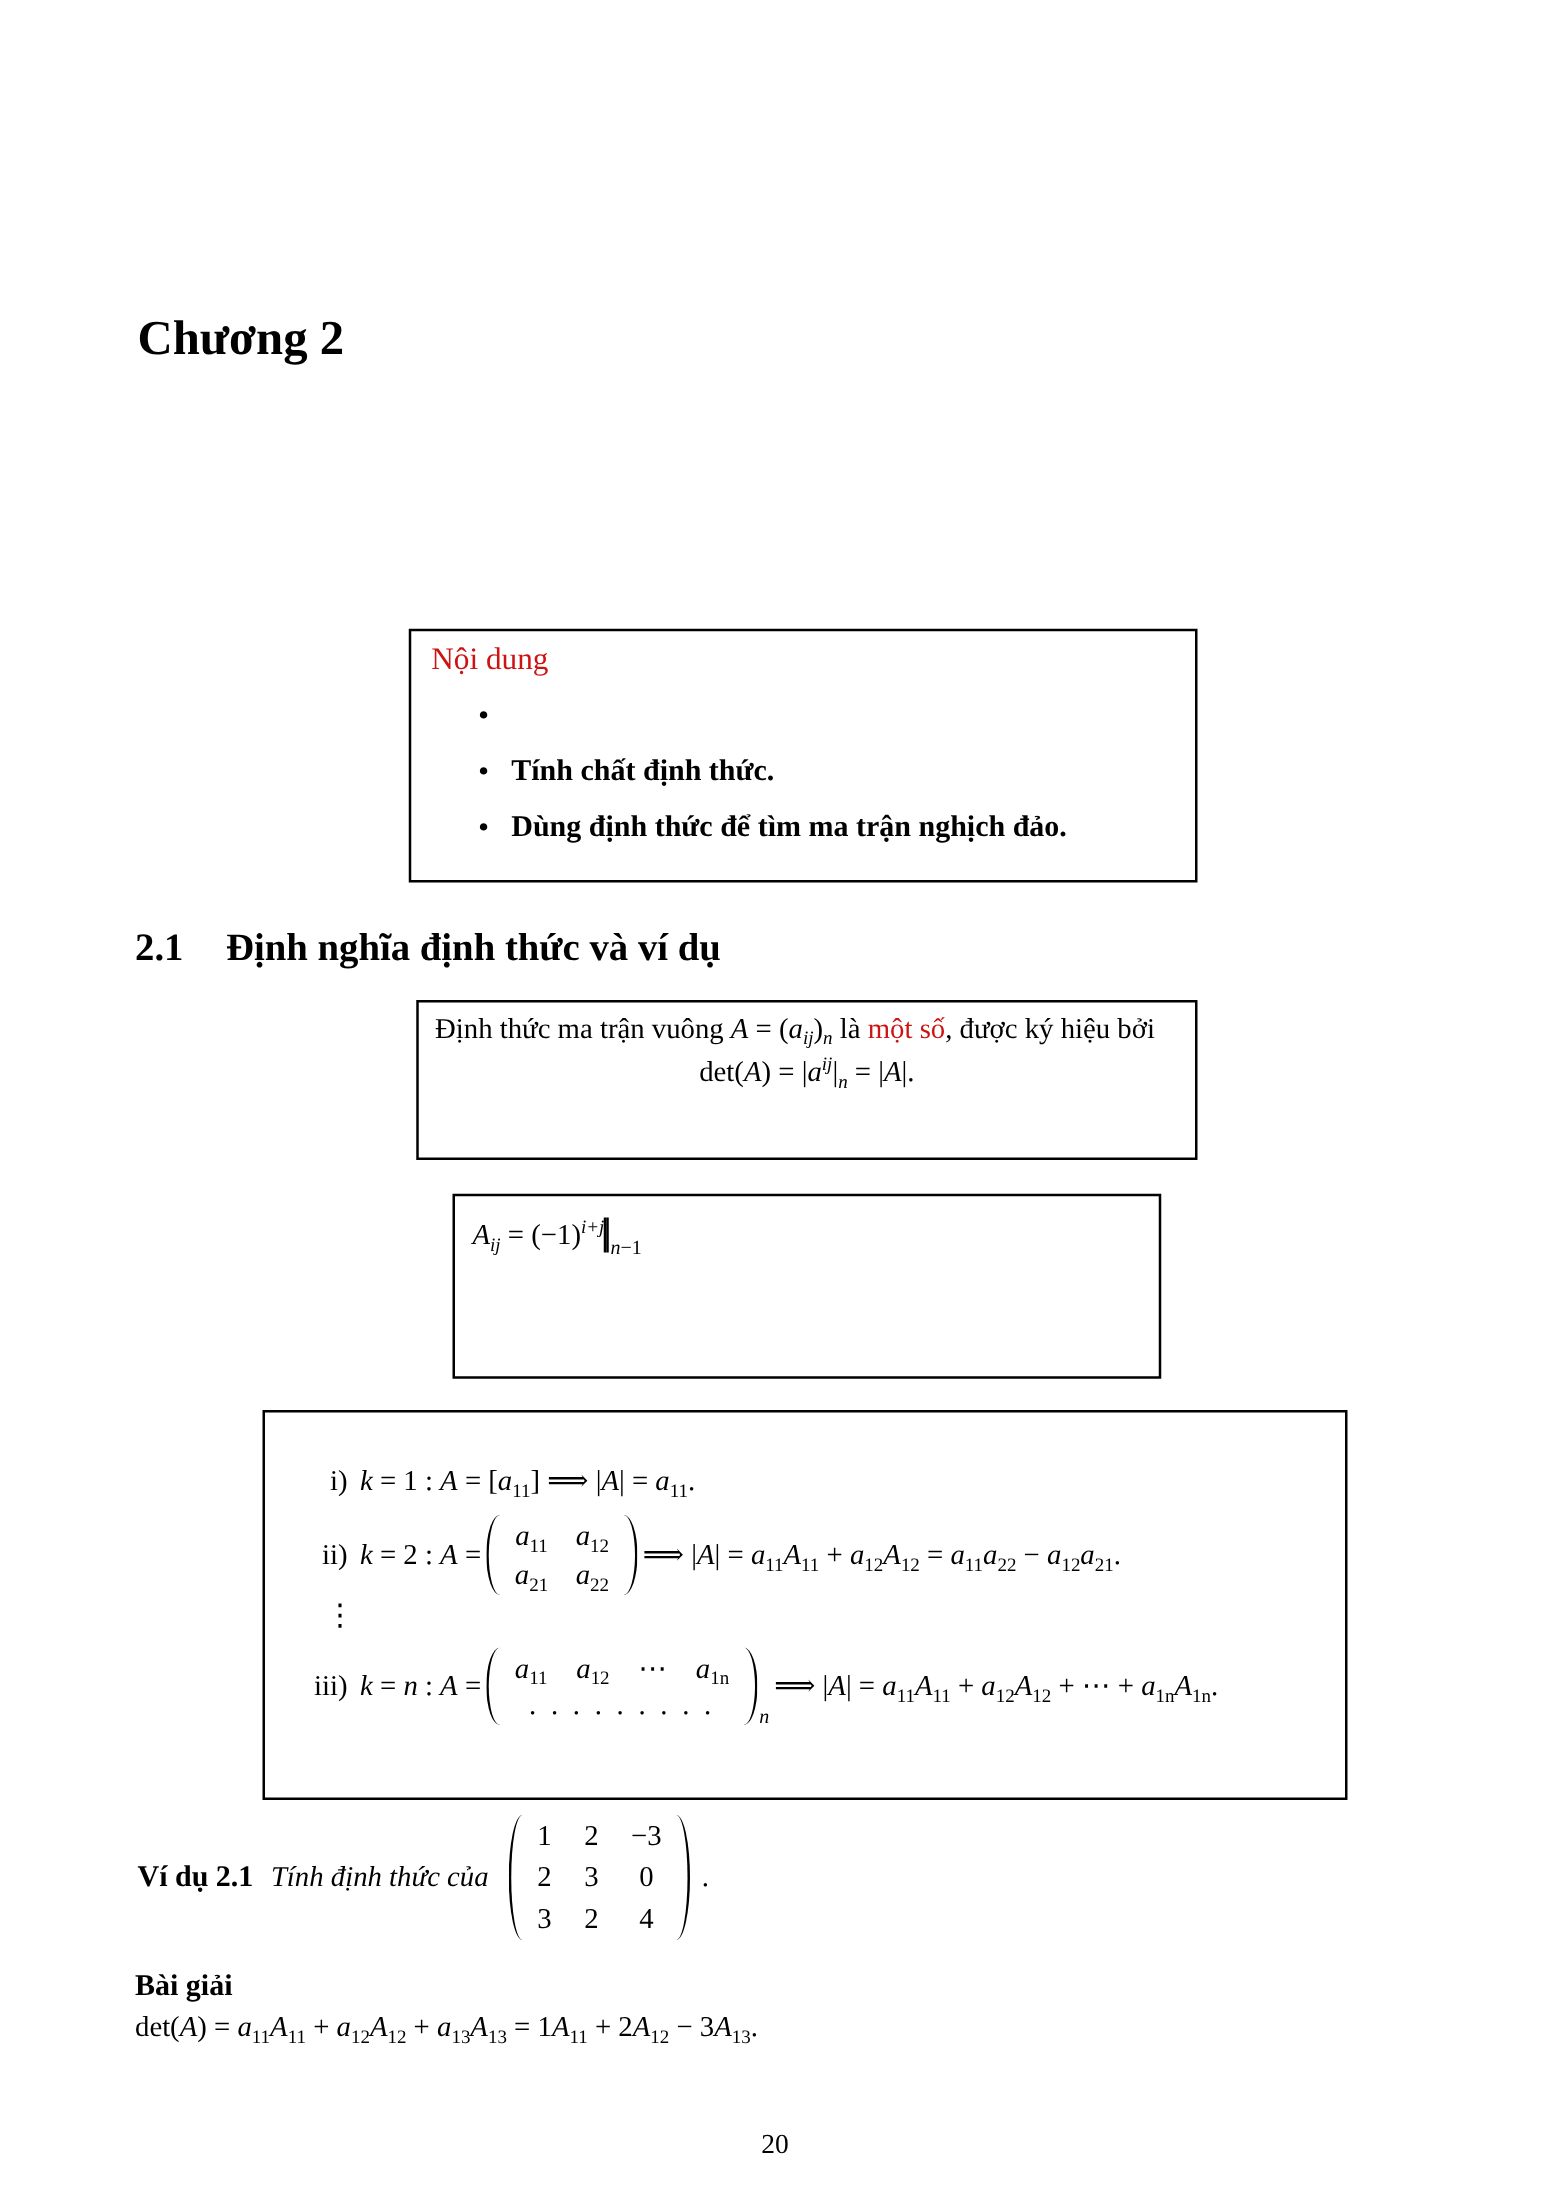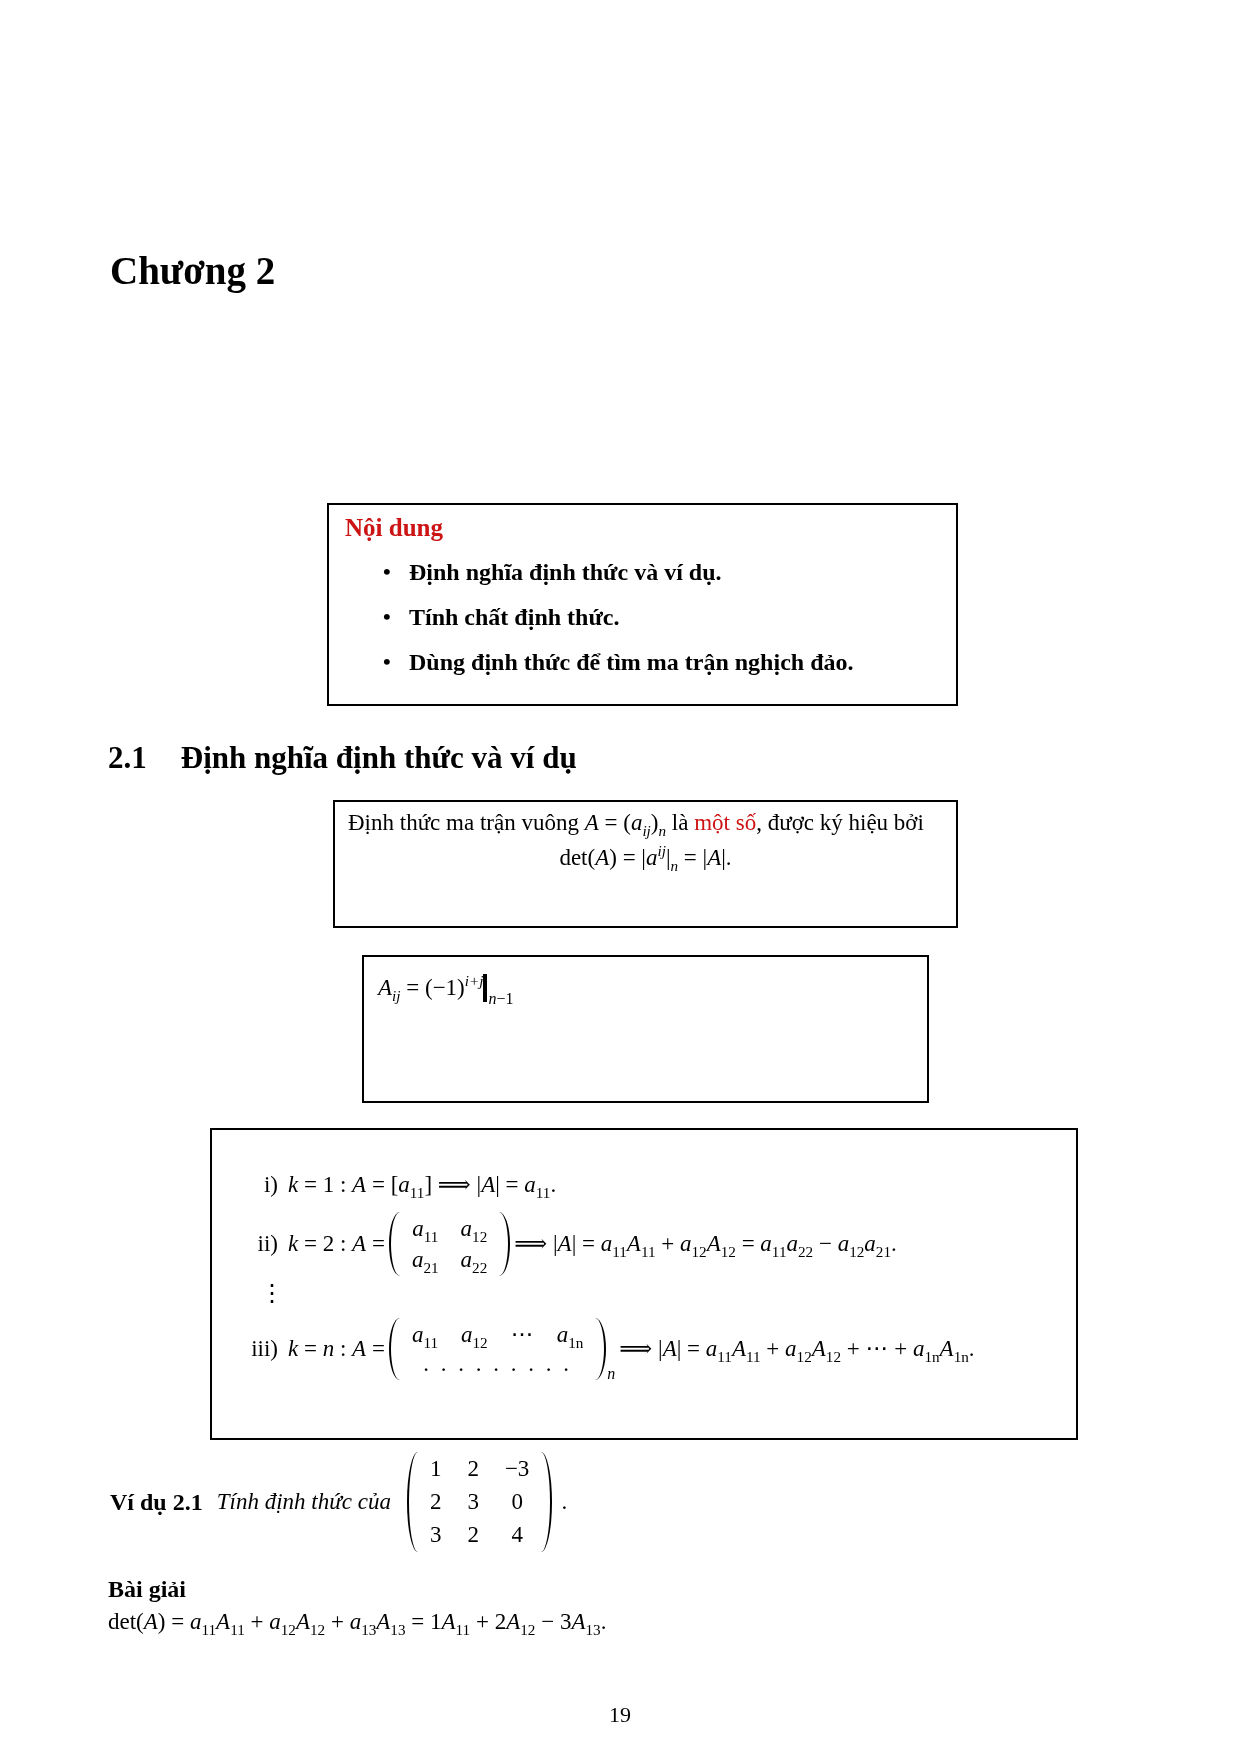--- a/index.html
+++ b/index.html
@@ -15,21 +15,21 @@
   sub,sup{font-size:66%;line-height:0}
   sub.tk-subi,sup.tk-supi{font-style:italic}
 
   .abs{position:absolute}
   .box{position:absolute;border:2px solid #000;box-sizing:border-box;background:#fff}
 
   .chapter-kicker{left:110px;top:250px;font-size:39px;font-weight:700;line-height:1.1}
   .chapter-title{left:107px;top:346px;font-size:57px;font-weight:700;line-height:1.1}
 
   .toc-box{left:327px;top:503px;width:631px;height:203px;padding:9px 16px}
-  .toc-title{font-size:25px;font-weight:700;color:var(--accent-red,#c00)}
+  .toc-title{font-size:25px;font-weight:400;color:var(--accent-red,#c00)}
   .toc-item{margin:15px 0 0 38px;font-size:24px;font-weight:700;line-height:30px;display:flex}
   .bullet{width:26px;flex:0 0 26px;font-size:22px}
 
   .section-heading{left:108px;top:740px;font-size:31px;font-weight:700}
   .section-number{margin-right:34px}
 
   .def-box{left:333px;top:800px;width:625px;height:128px;padding:6px 13px;line-height:30px;text-align:justify}
   .def-eq{text-align:center;margin-top:4px;line-height:32px}
 
   .cof-box{left:362px;top:955px;width:567px;height:148px;padding:8px 14px;line-height:30px}
@@ -68,21 +68,20 @@
 <body>
 
 <div class="page">
 
   <div class="abs chapter-kicker">Chương 2</div>
 
   <div class="box toc-box">
     <div class="toc-title">Nội dung</div>
     <div class="toc-item">
       <span class="bullet">•</span>
-      <span>Định nghĩa định thức và ví dụ.</span>
     </div>
     <div class="toc-item">
       <span class="bullet">•</span>
       <span>Tính chất định thức.</span>
     </div>
     <div class="toc-item">
       <span class="bullet">•</span>
       <span>Dùng định thức để tìm ma trận nghịch đảo.</span>
     </div>
   </div>
@@ -165,15 +164,15 @@
       <span class="rparen"></span>
     </span>
     <span class="example-period">.</span>
   </div>
 
   <div class="abs solution">
     <div class="solution-label">Bài giải</div>
     <div class="solution-line"><span class="tk-r">det(</span><span class="tk-i">A</span><span class="tk-r">) = </span><span class="tk-i">a</span><sub class="tk-sub">11</sub><span class="tk-i">A</span><sub class="tk-sub">11</sub><span class="tk-r"> + </span><span class="tk-i">a</span><sub class="tk-sub">12</sub><span class="tk-i">A</span><sub class="tk-sub">12</sub><span class="tk-r"> + </span><span class="tk-i">a</span><sub class="tk-sub">13</sub><span class="tk-i">A</span><sub class="tk-sub">13</sub><span class="tk-r"> = 1</span><span class="tk-i">A</span><sub class="tk-sub">11</sub><span class="tk-r"> + 2</span><span class="tk-i">A</span><sub class="tk-sub">12</sub><span class="tk-r"> − 3</span><span class="tk-i">A</span><sub class="tk-sub">13</sub><span class="tk-r">.</span></div>
   </div>
 
-  <div class="abs pageno">19</div>
+  <div class="abs pageno">20</div>
 
 </div>
 
 </body></html>

